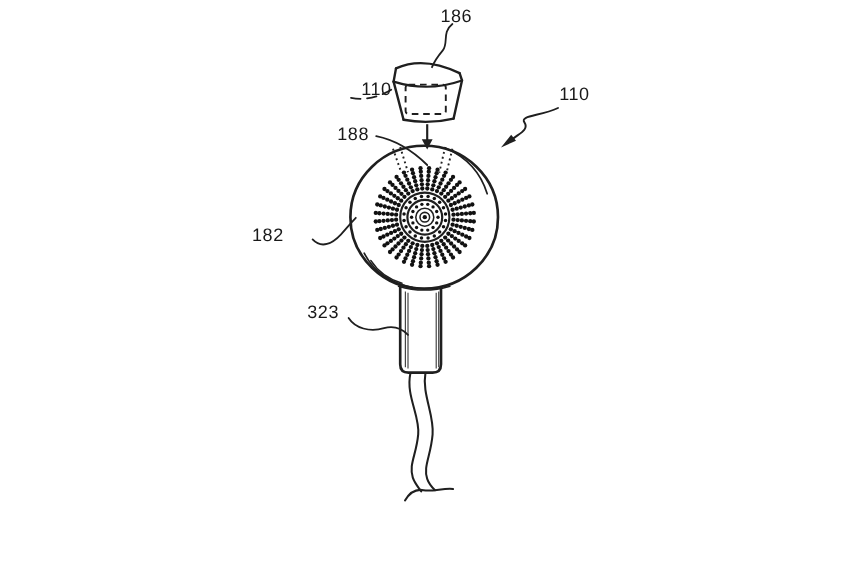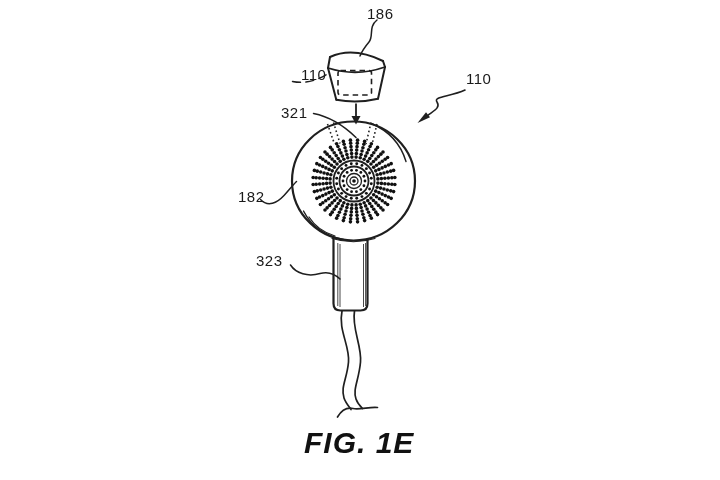--- a/index.html
+++ b/index.html
@@ -18,21 +18,21 @@
     line-height:1;
     color:#1a1a1a;
     letter-spacing:.5px;
     white-space:nowrap;
     user-select:none;
   }
   .ref-186{left:367px;top:6px;}
   .ref-110{left:261px;top:67px;margin-left:40px;}
   .ref-180{left:466px;top:71px;}
   .ref-188{left:281px;top:105px;}
-  .ref-182{left:238px;top:189px;}
+  .ref-182{left:210px;top:189px;}
   .ref-184{left:256px;top:253px;}
   .fig-caption{
     position:absolute;
     left:304px;top:426px;
     font-family:"Liberation Sans", sans-serif;
     font-style:italic;
     font-weight:bold;
     font-size:30px;
     color:#111111;
     letter-spacing:1px;
@@ -365,18 +365,17 @@
 
     <g>
       <path d="M465,90 C450,97 433,96 437,102 C441,108 433,111 427,116" fill="none" stroke="#1f1f1f" stroke-width="1.6" stroke-linecap="round"></path>
       <polygon points="417.5,123 430,117.2 426,112.2" fill="#1f1f1f"></polygon>
     </g>
   </svg>
 
   <div class="ref ref-186">186</div>
   <div class="ref ref-110">110</div>
   <div class="ref ref-180">110</div>
-  <div class="ref ref-188">321</div>
+  <div class="ref ref-188">188</div>
   <div class="ref ref-182">182</div>
   <div class="ref ref-184">323</div>
 
-  <div class="fig-caption">FIG. 1E</div>
 </div>
 
 </body></html>

